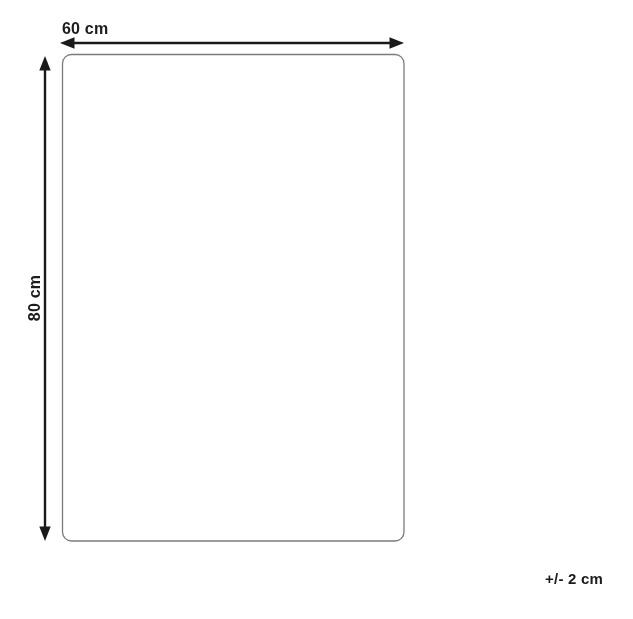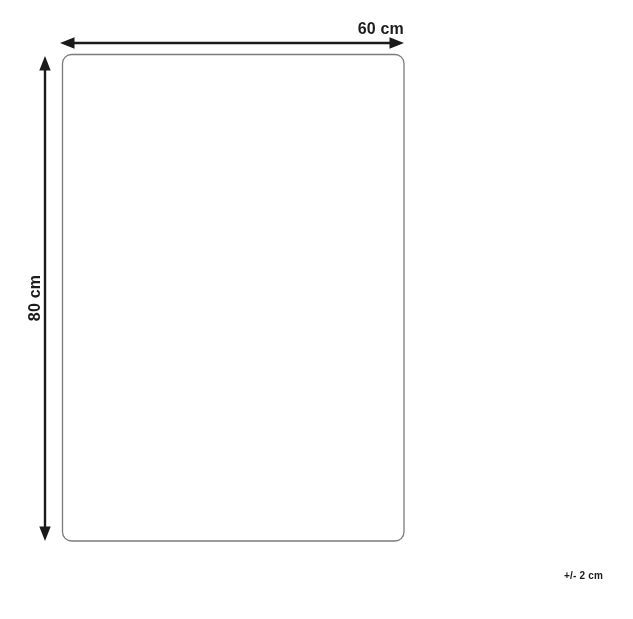--- a/index.html
+++ b/index.html
@@ -50,33 +50,33 @@
     font-weight: bold;
     font-size: 16px;
     letter-spacing: 0.2px;
     white-space: nowrap;
   }
 
   .width-label {
     left: 62px;
     top: 20px;
     width: 342px;
-    text-align: right;
+    text-align: left;
   }
 
   .height-label {
     left: 35px;
     top: 298px;
     transform: translate(-50%, -50%) rotate(-90deg);
   }
 
   .tolerance-label {
     right: 30px;
     top: 570px;
-    font-size: 10px;
+    font-size: 15px;
   }
 </style>
 </head>
 <body>
 
 <div class="canvas">
 
   <svg class="diagram-svg" viewBox="0 0 633 619" xmlns="http://www.w3.org/2000/svg">
 
     <rect class="product-outline" x="62.5" y="54.5" width="341.5" height="486.5" rx="9" ry="9"></rect>

